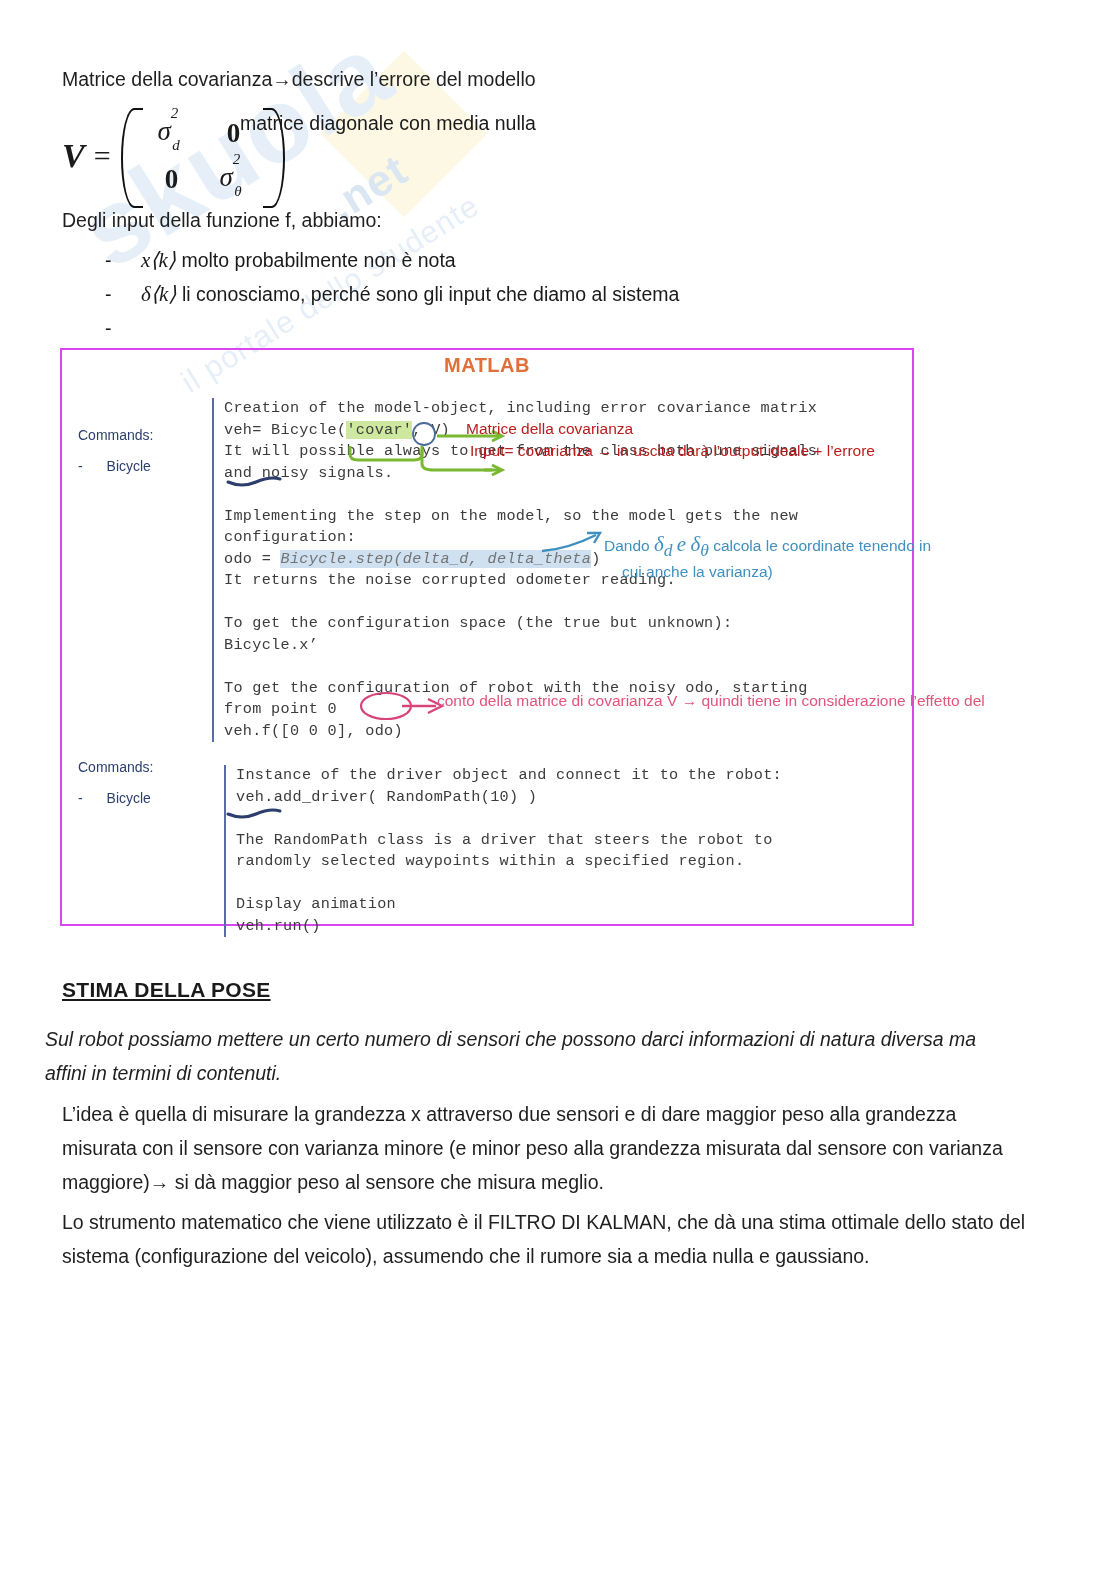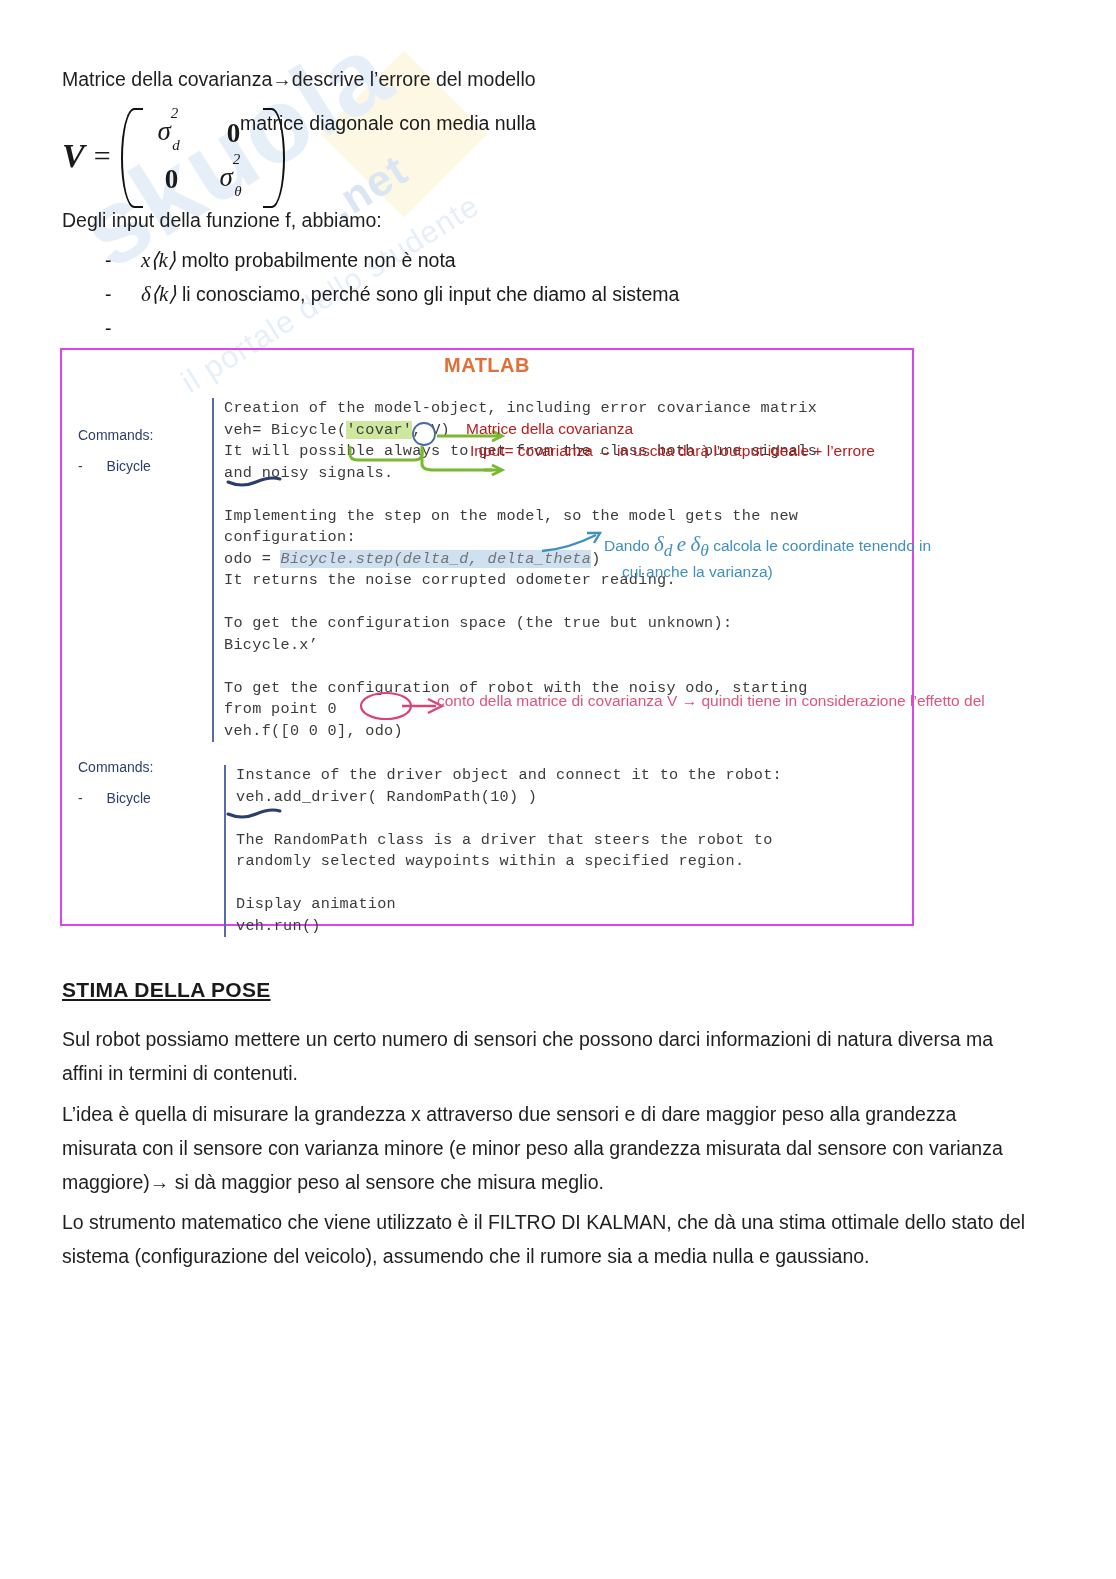--- a/index.html
+++ b/index.html
@@ -389,20 +389,20 @@
 <span>veh.add_driver( RandomPath(10) )</span>
 <span class="blank"> </span>
 <span>The RandomPath class is a driver that steers the robot to</span>
 <span>randomly selected waypoints within a specified region.</span>
 <span class="blank"> </span>
 <span>Display animation</span>
 <span>veh.run()</span></div>
 
     <div class="section-head">STIMA DELLA POSE</div>
 
-    <div class="para wide" style="left:62px; top:1022px;">Sul robot possiamo mettere un certo numero di sensori che possono darci informazioni di natura diversa ma affini in termini di contenuti.</div>
+    <div class="para wide" style="left:45px; top:1022px;font-style:italic;">Sul robot possiamo mettere un certo numero di sensori che possono darci informazioni di natura diversa ma affini in termini di contenuti.</div>
 
     <div class="para wide" style="left:62px; top:1097px;">L’idea è quella di misurare la grandezza x attraverso due sensori e di dare maggior peso alla grandezza misurata con il sensore con varianza minore (e minor peso alla grandezza misurata dal sensore con varianza maggiore)→ si dà maggior peso al sensore che misura meglio.</div>
 
     <div class="para wide" style="left:62px; top:1205px;">Lo strumento matematico che viene utilizzato è il FILTRO DI KALMAN, che dà una stima ottimale dello stato del sistema (configurazione del veicolo), assumendo che il rumore sia a media nulla e gaussiano.</div>
 
   </div>
 </div>
 
 </body></html>

